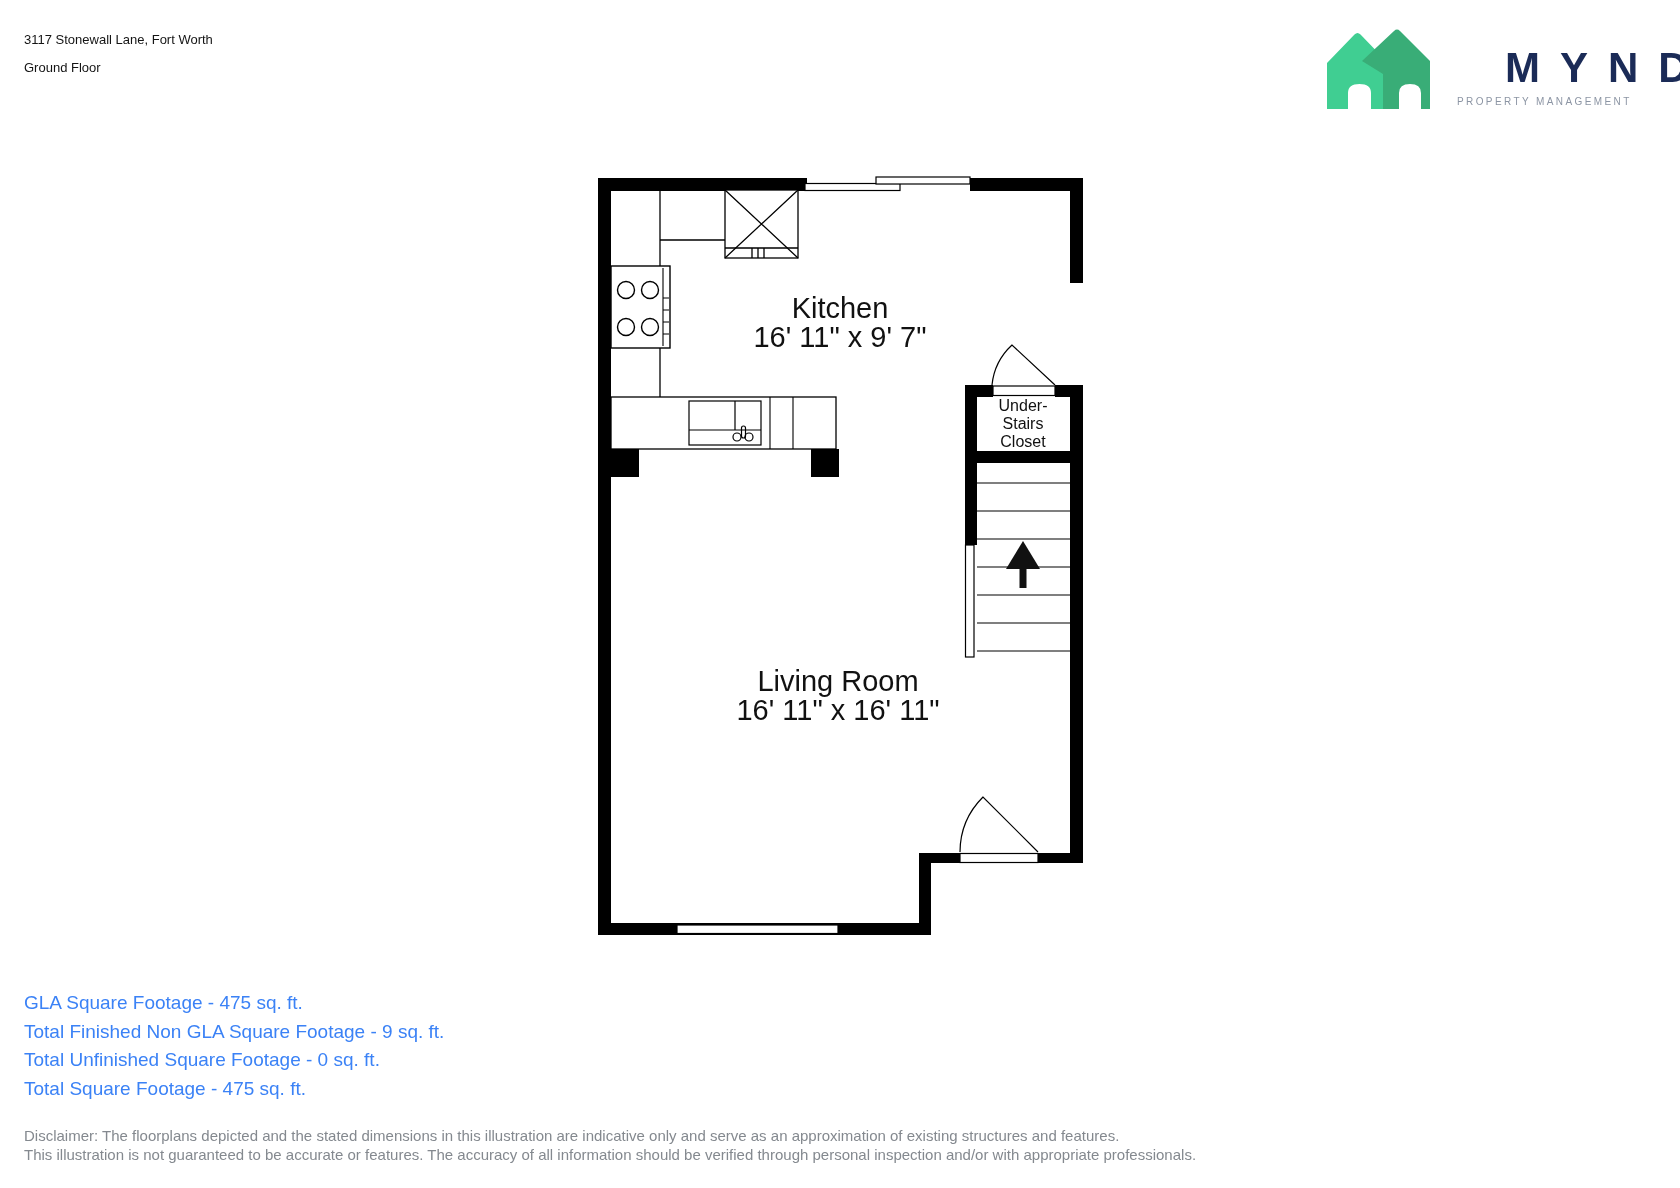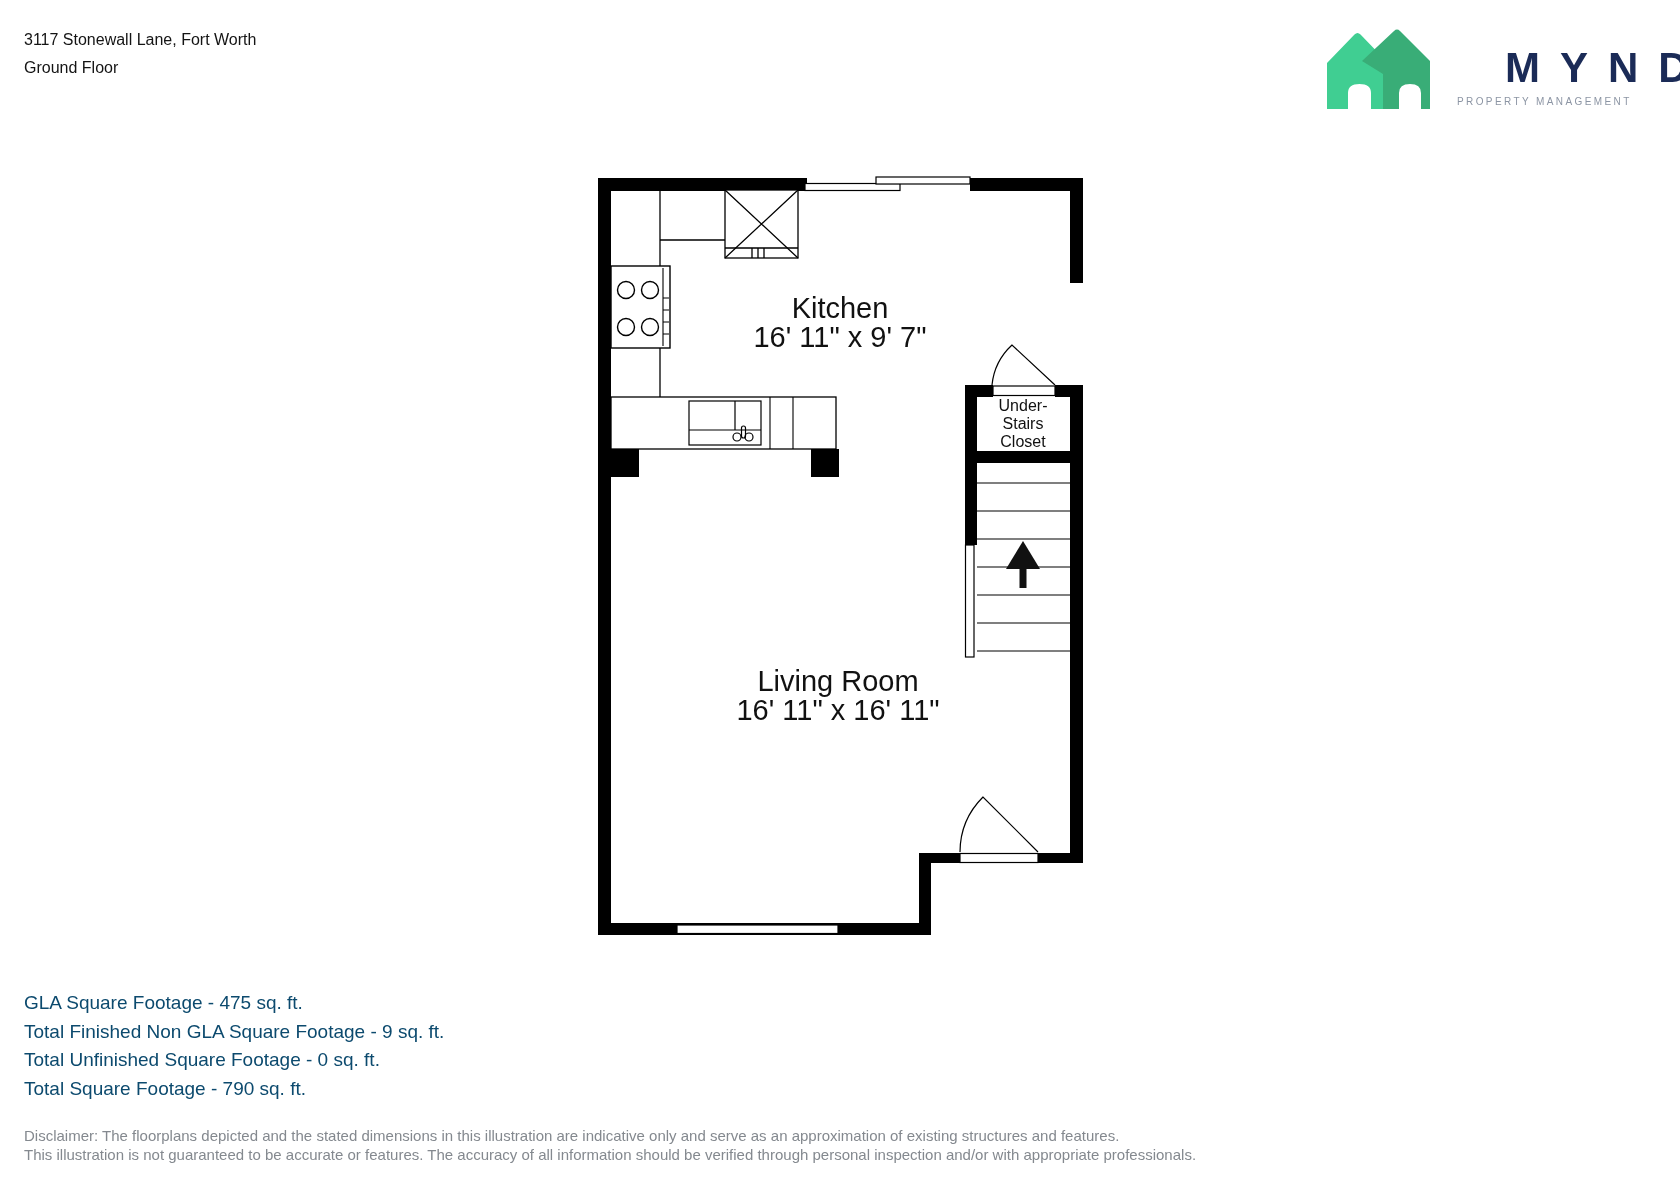--- a/index.html
+++ b/index.html
@@ -4,31 +4,31 @@
 <style>
   html,body{margin:0;padding:0;}
   body{
     width:1680px;height:1188px;position:relative;overflow:hidden;
     background:#ffffff;
     font-family:"Liberation Sans","DejaVu Sans",sans-serif;
     color:#1a1a1a;
   }
   .abs{position:absolute;}
   
-  .hdr{left:24px;top:26px;font-size:16px;line-height:28px;color:#141414;}
+  .hdr{left:24px;top:26px;font-size:13px;line-height:28px;color:#141414;}
   
   .brand{left:1505px;top:44px;font-size:42px;font-weight:700;letter-spacing:20px;color:#1B2B57;white-space:nowrap;}
   .tagline{left:1457px;top:96px;font-size:10px;font-weight:500;letter-spacing:2.4px;color:#8C95A4;white-space:nowrap;}
   
   .plan{left:0;top:0;}
   .plan text{fill:#111;}
   .roomlabel{font-size:29px;}
   .closetlabel{font-size:16px;}
   
-  .stats{left:24px;top:989px;font-size:19px;line-height:28.5px;color:#0c4a6e;}
+  .stats{left:24px;top:989px;font-size:19px;line-height:28.5px;color:#3b82f6;}
   .disclaimer{left:24px;top:1126px;font-size:15px;line-height:19px;color:#84898f;}
   .watermark{left:4px;top:1163px;font-size:21px;font-weight:700;color:#d9dbe0;letter-spacing:1px;margin-top:36px;}
 </style>
 </head>
 <body>
 
 <div class="abs hdr">
   <div>3117 Stonewall Lane, Fort Worth</div>
   <div>Ground Floor</div>
 </div>
@@ -128,21 +128,21 @@
   <text x="838" y="720" text-anchor="middle" class="roomlabel">16' 11" x 16' 11"</text>
   <text x="1023" y="411" text-anchor="middle" class="closetlabel">Under-</text>
   <text x="1023" y="429" text-anchor="middle" class="closetlabel">Stairs</text>
   <text x="1023" y="447" text-anchor="middle" class="closetlabel">Closet</text>
 </svg>
 
 <div class="abs stats">
   <div>GLA Square Footage - 475 sq. ft.</div>
   <div>Total Finished Non GLA Square Footage - 9 sq. ft.</div>
   <div>Total Unfinished Square Footage - 0 sq. ft.</div>
-  <div>Total Square Footage - 790 sq. ft.</div>
+  <div>Total Square Footage - 475 sq. ft.</div>
 </div>
 
 <div class="abs disclaimer">
   <div>Disclaimer: The floorplans depicted and the stated dimensions in this illustration are indicative only and serve as an approximation of existing structures and features.</div>
   <div>This illustration is not guaranteed to be accurate or features. The accuracy of all information should be verified through personal inspection and/or with appropriate professionals.</div>
 </div>
 
 <div class="abs watermark">rentlinx’</div>
 
 </body></html>

